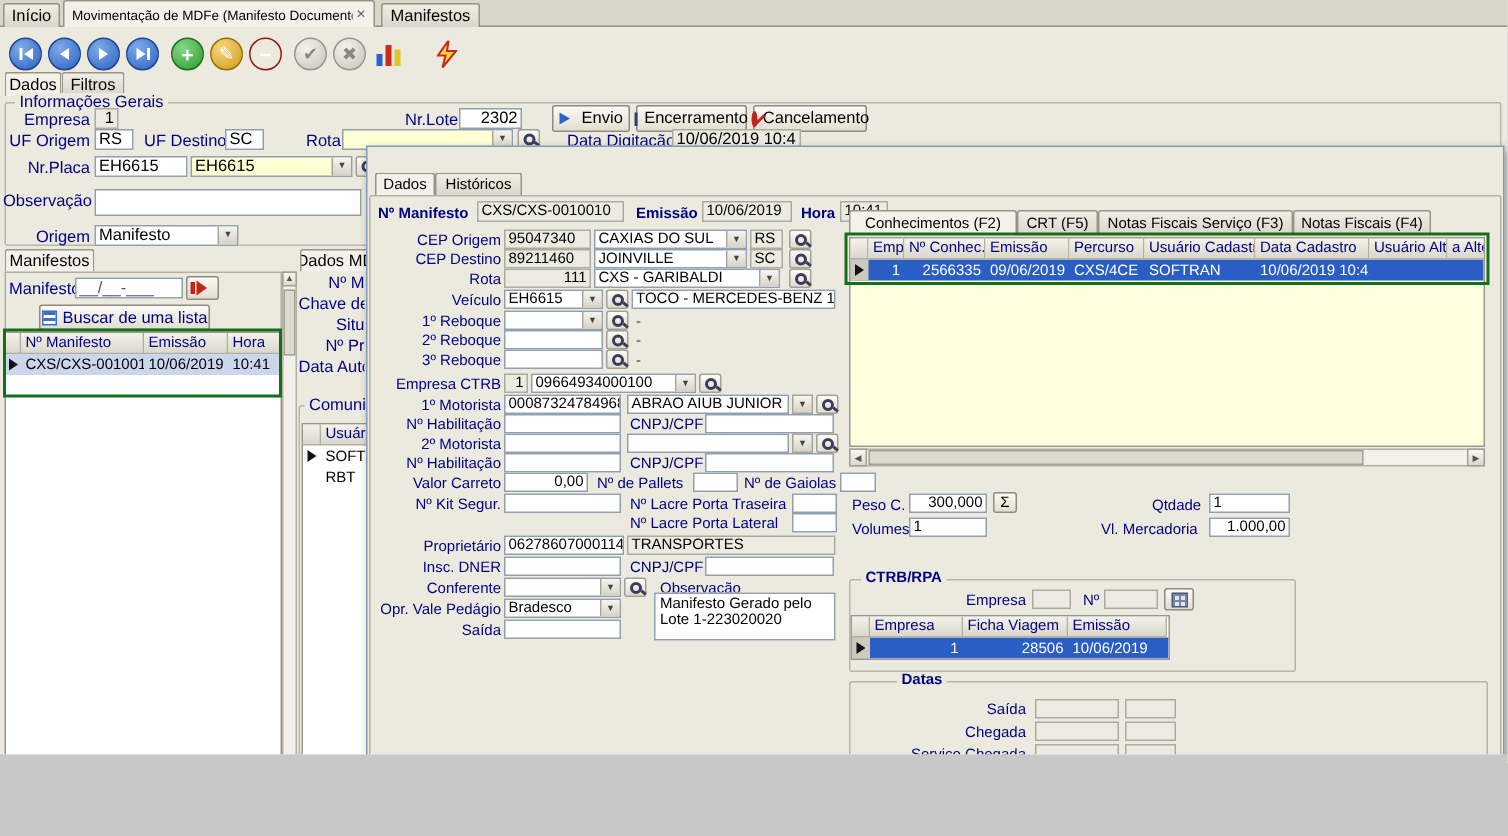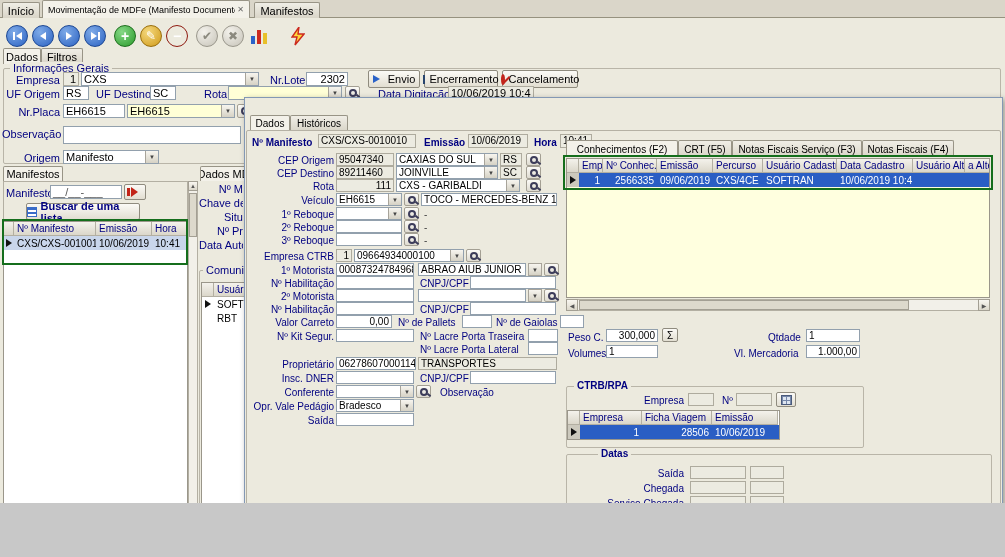--- a/index.html
+++ b/index.html
@@ -107,24 +107,20 @@
     </div>
   <div class="tab" style="left:41px;top:48px;width:42px;height:16px">
       <span>Filtros</span>
     </div>
 
   <div class="fs" style="left:3px;top:68px;width:998px;height:96px"></div>
   <div class="fst" style="left:10px;top:62px">Informações Gerais</div>
 
   <div class="lb rt" style="left:2px;top:74px;width:58px">Empresa</div>
   <div class="bx ro rt" style="left:63px;top:72px;width:16px">1</div>
-  <div class="bx cm" style="left:81px;top:72px;width:178px">
-    <span>CXS</span>
-    <span class="arw">▼</span>
-  </div>
   <div class="lb" style="left:270px;top:74px">Nr.Lote</div>
   <div class="bx rt" style="left:306px;top:72px;width:42px">2302</div>
 
   <div class="btn" style="left:368px;top:70px;width:52px;height:18px">
     <i style="width:0;height:0;border:4px solid transparent;border-left:7px solid #2a62c8"></i>
     <span>Envio</span>
   </div>
   <div class="btn" style="left:424px;top:70px;width:74px;height:18px">
     <i style="width:9px;height:9px;background:linear-gradient(#9db8dd,#4a6ea8);border:1px solid #28456e"></i>
     <span>Encerramento</span>
@@ -170,21 +166,21 @@
       <span>Manifestos</span>
     </div>
   <div class="ab" style="left:3px;top:181px;width:185px;height:368px;background:#eceade;border:1px solid #b3afa2"></div>
 
   <div class="lb" style="left:6px;top:187px">Manifesto</div>
   <div class="bx" style="left:50px;top:185px;width:72px;color:#555">__/__-___</div>
   <div class="btn" style="left:124px;top:184px;width:22px;height:16px;gap:1px">
     <i style="width:3px;height:8px;background:#c22418"></i>
     <i style="width:0;height:0;border:5px solid transparent;border-left:7px solid #c22418"></i>
   </div>
-  <div class="btn" style="left:26px;top:203px;width:114px;height:17px;color:#000080;font-weight:bold">
+  <div class="btn" style="left:26px;top:203px;width:114px;height:17px;color:#000080;font-weight:normal">
     <i style="width:10px;height:10px;background:repeating-linear-gradient(#3a6cc8 0 2px,#fff 2px 4px);border:1px solid #3a6cc8"></i>
     <span>Buscar de uma lista</span>
   </div>
 
   <div class="grid" style="left:3px;top:221px;width:185px;height:328px">
     <div class="row">
       <div class="gh ind" style="width:10px"></div>
       <div class="gh" style="width:82px">Nº Manifesto</div>
       <div class="gh" style="width:56px">Emissão</div>
       <div class="gh" style="width:35px">Hora</div>
@@ -345,20 +341,21 @@
   <div class="lb f10" style="left:420px;top:372px">CNPJ/CPF</div>
   <div class="bx f10" style="left:470px;top:371px;width:86px;height:13px"></div>
 
   <div class="lb rt f10" style="left:242px;top:386px;width:92px">Conferente</div>
   <div class="bx cm f10" style="left:336px;top:385px;width:78px;height:13px"><span></span><span class="arw">▼</span></div>
   <div class="mag" style="left:416px;top:385px;height:13px"></div>
   <div class="lb f10" style="left:440px;top:386px">Observação</div>
 
   <div class="lb rt f10" style="left:242px;top:400px;width:92px">Opr. Vale Pedágio</div>
   <div class="bx cm f10" style="left:336px;top:399px;width:78px;height:13px"><span>Bradesco</span><span class="arw">▼</span></div>
+  <div class="memo" style="left:436px;top:395px;width:121px;height:32px">Manifesto Gerado pelo Lote 1-223020020</div>
 
   <div class="lb rt f10" style="left:242px;top:414px;width:92px">Saída</div>
   <div class="bx f10" style="left:336px;top:413px;width:78px;height:13px"></div>
 
   <div class="tab on f10" style="left:566px;top:140px;width:112px;height:17px">
       <span>Conhecimentos (F2)</span>
     </div>
   <div class="tab f10" style="left:678px;top:140px;width:54px;height:17px">
       <span>CRT (F5)</span>
     </div>

